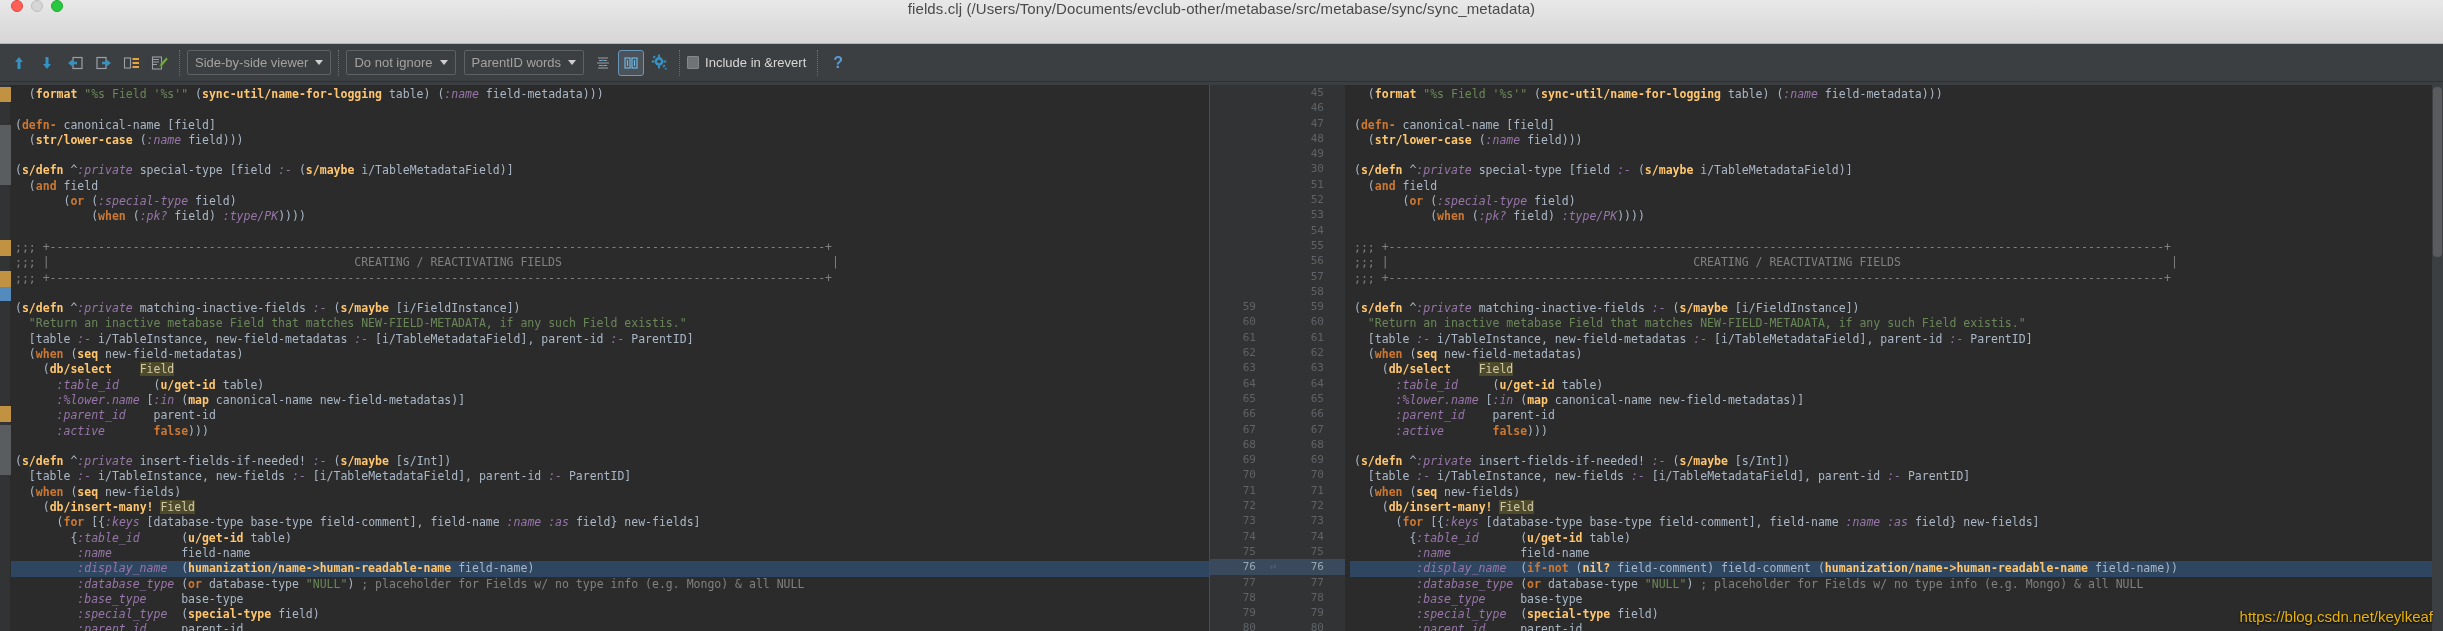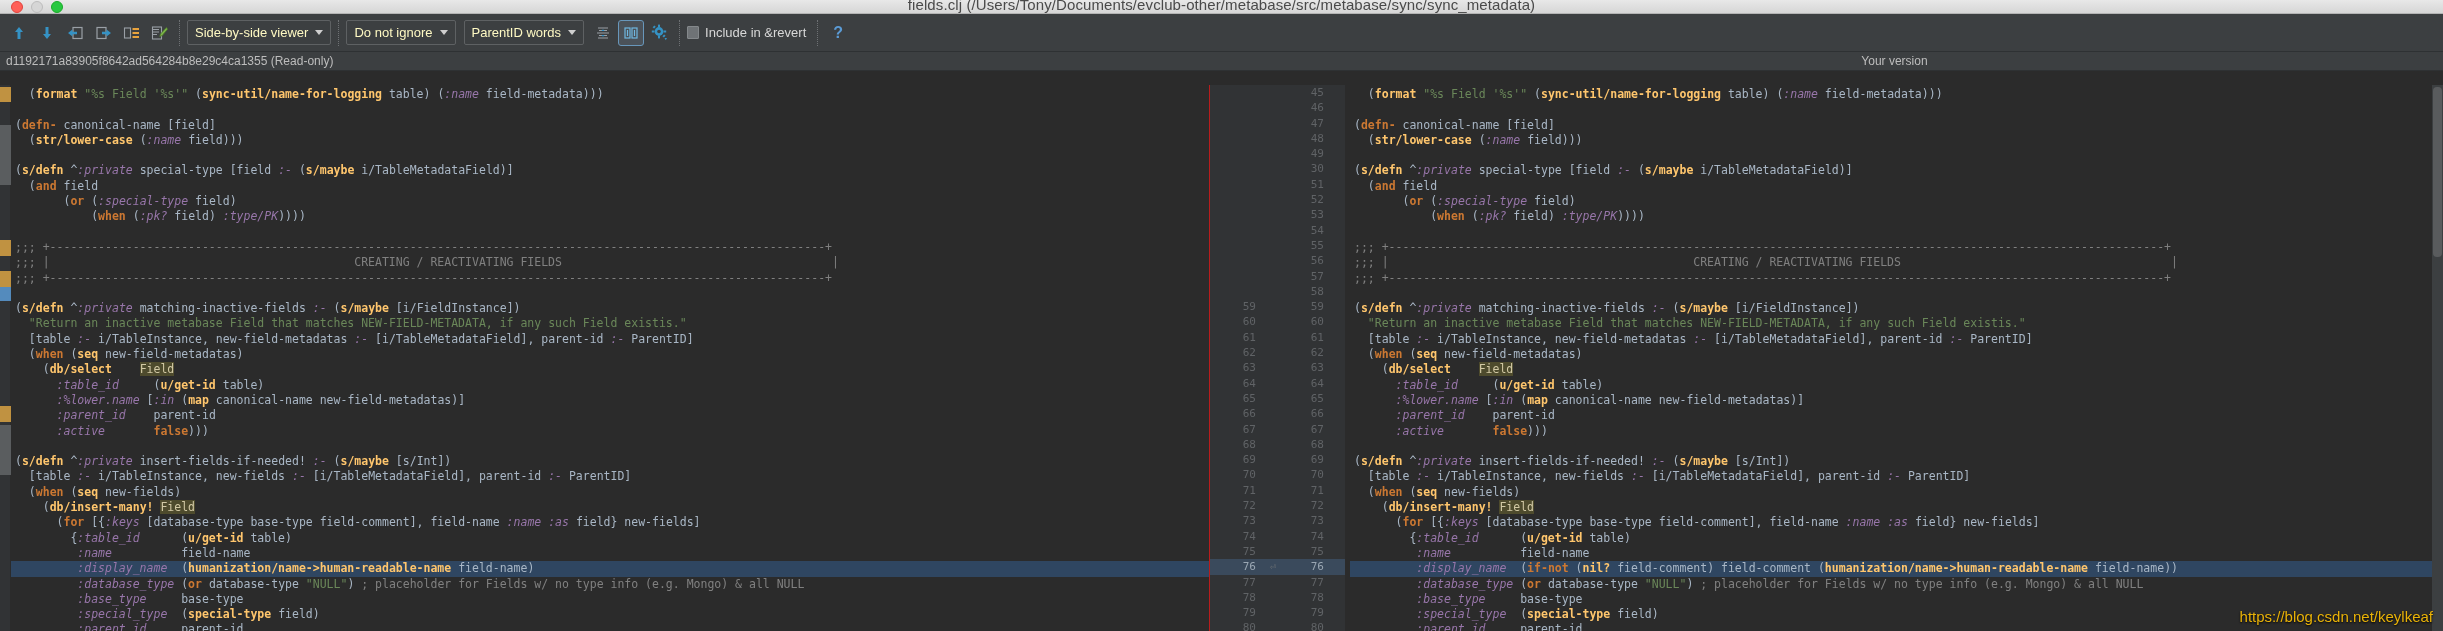--- a/index.html
+++ b/index.html
@@ -6,24 +6,24 @@
   html, body {
     width: 2443px; height: 631px;
     overflow: hidden;
     background: #2b2b2b;
     font-family: "DejaVu Sans Mono", monospace;
   }
   body { position: relative; }
 
   
   .titlebar {
-    height: 14px;
+    height: 44px;
     background: linear-gradient(180deg,#e8e8e8 0%, #d6d6d6 100%);
     border-bottom: 1px solid #b4b4b4;
-    display: flex; align-items: flex-end;
+    display: flex; align-items: flex-start;
     position: relative;
   }
   .traffic { display: flex; gap: 8px; padding-left: 11px; }
   .dot { width: 12px; height: 12px; border-radius: 50%; }
   .dot.red { background: #ff5f57; border: 1px solid #e0443e; }
   .dot.yellow { background: #d6d6d6; border: 1px solid #bdbdbd; }
   .dot.green { background: #28c840; border: 1px solid #1aab29; }
   .title-text {
     position: absolute; left: 0; right: 0; text-align: center;
     font-family: "Liberation Sans", sans-serif;
@@ -49,21 +49,21 @@
     width: 1px; height: 26px; margin: 0 5px;
     border-left: 1px dotted #6e7174;
   }
   .combo {
     height: 25px;
     border: 1px solid #5e6163;
     border-radius: 2px;
     display: flex; align-items: center;
     padding: 0 7px; gap: 7px;
     font-family: "Liberation Sans", sans-serif;
-    font-size: 13px; color: #fef9c3;
+    font-size: 13px; color: #a3a3a3;
     white-space: nowrap;
   }
   .caret {
     width: 0; height: 0;
     border-left: 4px solid transparent;
     border-right: 4px solid transparent;
     border-top: 5px solid #cfcfcf;
   }
   .tb-toggle {
     width: 26px; height: 26px;

